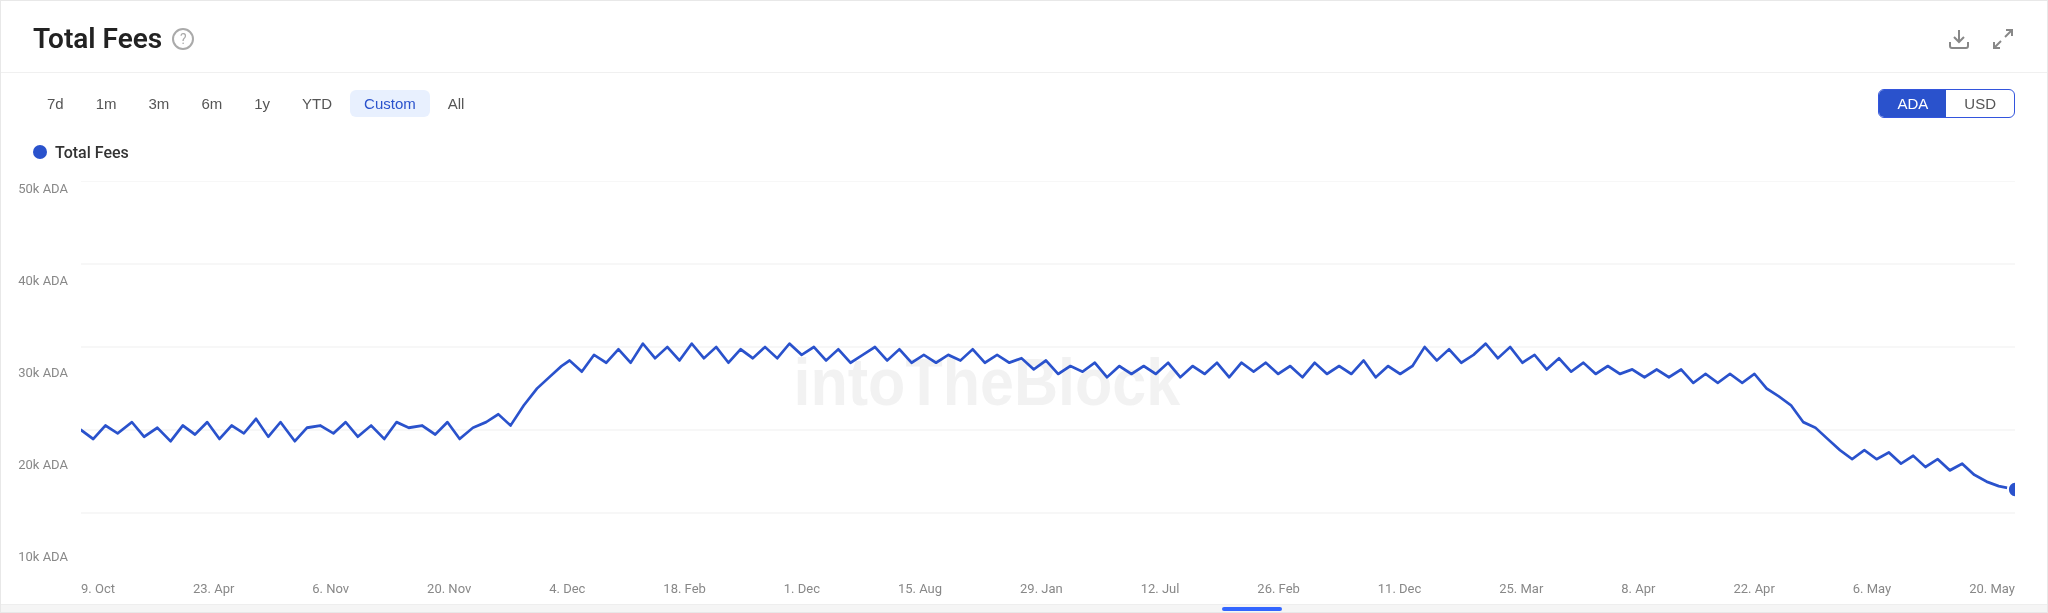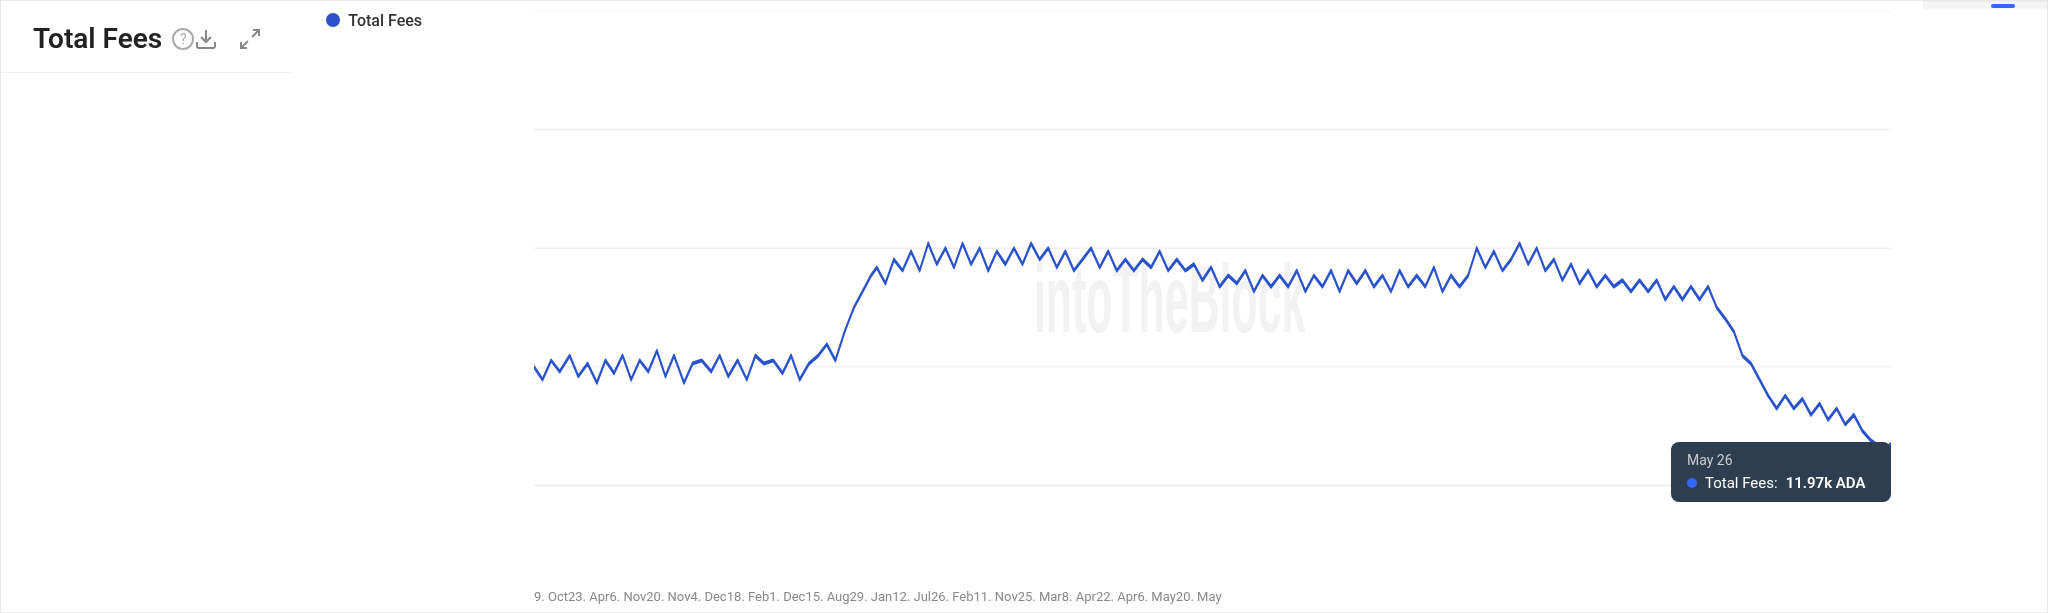--- a/index.html
+++ b/index.html
@@ -9,21 +9,21 @@
       width: 2048px;
       height: 613px;
       overflow: hidden;
     }
     .container {
       width: 2048px;
       height: 613px;
       background: #fff;
       border: 1px solid #e8e8e8;
       display: flex;
-      flex-direction: row;
+      flex-direction: column;
       padding: 0;
     }
     .header {
       display: flex;
       align-items: center;
       justify-content: space-between;
       padding: 18px 32px 14px 32px;
       border-bottom: 1px solid #f0f0f0;
       height: 72px;
     }
@@ -162,21 +162,21 @@
       width: 10px;
       height: 10px;
       border-radius: 50%;
       background: #3366ff;
     }
     .tooltip-value {
       font-weight: 600;
     }
     .x-axis-labels {
       display: flex;
-      justify-content: flex-start;
+      justify-content: space-between;
       padding: 0 0 0 0;
       position: absolute;
       bottom: 8px;
       left: 80px;
       right: 32px;
       pointer-events: none;
     }
     .x-label {
       font-size: 13px;
       color: #888;
@@ -220,28 +220,51 @@
         <svg width="24" height="24" viewBox="0 0 24 24" fill="none" stroke="#888" stroke-width="2">
           <polyline points="15 3 21 3 21 9"></polyline>
           <polyline points="9 21 3 21 3 15"></polyline>
           <line x1="21" y1="3" x2="14" y2="10"></line>
           <line x1="3" y1="21" x2="10" y2="14"></line>
         </svg>
       </div>
     </div>
   </div>
 
+  <div class="controls-bar">
+    <div class="time-filters">
+      <button class="time-btn">7d</button>
+      <button class="time-btn">1m</button>
+      <button class="time-btn">3m</button>
+      <button class="time-btn">6m</button>
+      <button class="time-btn">1y</button>
+      <button class="time-btn">YTD</button>
+      <button class="time-btn active">Custom</button>
+      <button class="time-btn">All</button>
+    </div>
+    <div class="currency-toggle">
+      <button class="currency-btn active">ADA</button>
+      <button class="currency-btn">USD</button>
+    </div>
+  </div>
 
   <div class="legend">
     <div class="legend-dot"></div>
     <span class="legend-label">Total Fees</span>
   </div>
 
   <div class="chart-area">
     
+    <div style="position:absolute; left:0; top:10px; bottom:40px; width:75px; display:flex; flex-direction:column; justify-content:space-between; pointer-events:none;">
+      <span style="font-size:13px;color:#888;text-align:right;padding-right:8px;">50k ADA</span>
+      <span style="font-size:13px;color:#888;text-align:right;padding-right:8px;">40k ADA</span>
+      <span style="font-size:13px;color:#888;text-align:right;padding-right:8px;">30k ADA</span>
+      <span style="font-size:13px;color:#888;text-align:right;padding-right:8px;">20k ADA</span>
+      <span style="font-size:13px;color:#888;text-align:right;padding-right:8px;">10k ADA</span>
+    </div>
 
     
     <svg class="chart-svg" viewBox="0 0 1900 370" preserveAspectRatio="none">
 
       <line x1="0" y1="0" x2="1900" y2="0" stroke="#f0f0f0" stroke-width="1"></line>
       <line x1="0" y1="74" x2="1900" y2="74" stroke="#f0f0f0" stroke-width="1"></line>
       <line x1="0" y1="148" x2="1900" y2="148" stroke="#f0f0f0" stroke-width="1"></line>
       <line x1="0" y1="222" x2="1900" y2="222" stroke="#f0f0f0" stroke-width="1"></line>
       <line x1="0" y1="296" x2="1900" y2="296" stroke="#f0f0f0" stroke-width="1"></line>
 
@@ -405,43 +428,35 @@
           1860,262
           1872,268
           1884,272
           1900,275
         "></polyline>
 
       <circle cx="1900" cy="275" r="7" fill="#2a52cc" stroke="#fff" stroke-width="2"></circle>
     </svg>
 
     
-    <div class="tooltip-box">
-      <div class="tooltip-date">May 26</div>
-      <div class="tooltip-row">
-        <div class="tooltip-dot"></div>
-        <span>Total Fees:</span>
-        <span class="tooltip-value">11.97k ADA</span>
-      </div>
-    </div>
 
     
     <div class="x-axis-labels">
       <span class="x-label">9. Oct</span>
       <span class="x-label">23. Apr</span>
       <span class="x-label">6. Nov</span>
       <span class="x-label">20. Nov</span>
       <span class="x-label">4. Dec</span>
       <span class="x-label">18. Feb</span>
       <span class="x-label">1. Dec</span>
       <span class="x-label">15. Aug</span>
       <span class="x-label">29. Jan</span>
       <span class="x-label">12. Jul</span>
       <span class="x-label">26. Feb</span>
-      <span class="x-label">11. Nov</span>
+      <span class="x-label">11. Dec</span>
       <span class="x-label">25. Mar</span>
       <span class="x-label">8. Apr</span>
       <span class="x-label">22. Apr</span>
       <span class="x-label">6. May</span>
       <span class="x-label">20. May</span>
     </div>
   </div>
 
   <div class="bottom-bar">
     <div class="scroll-indicator"></div>

